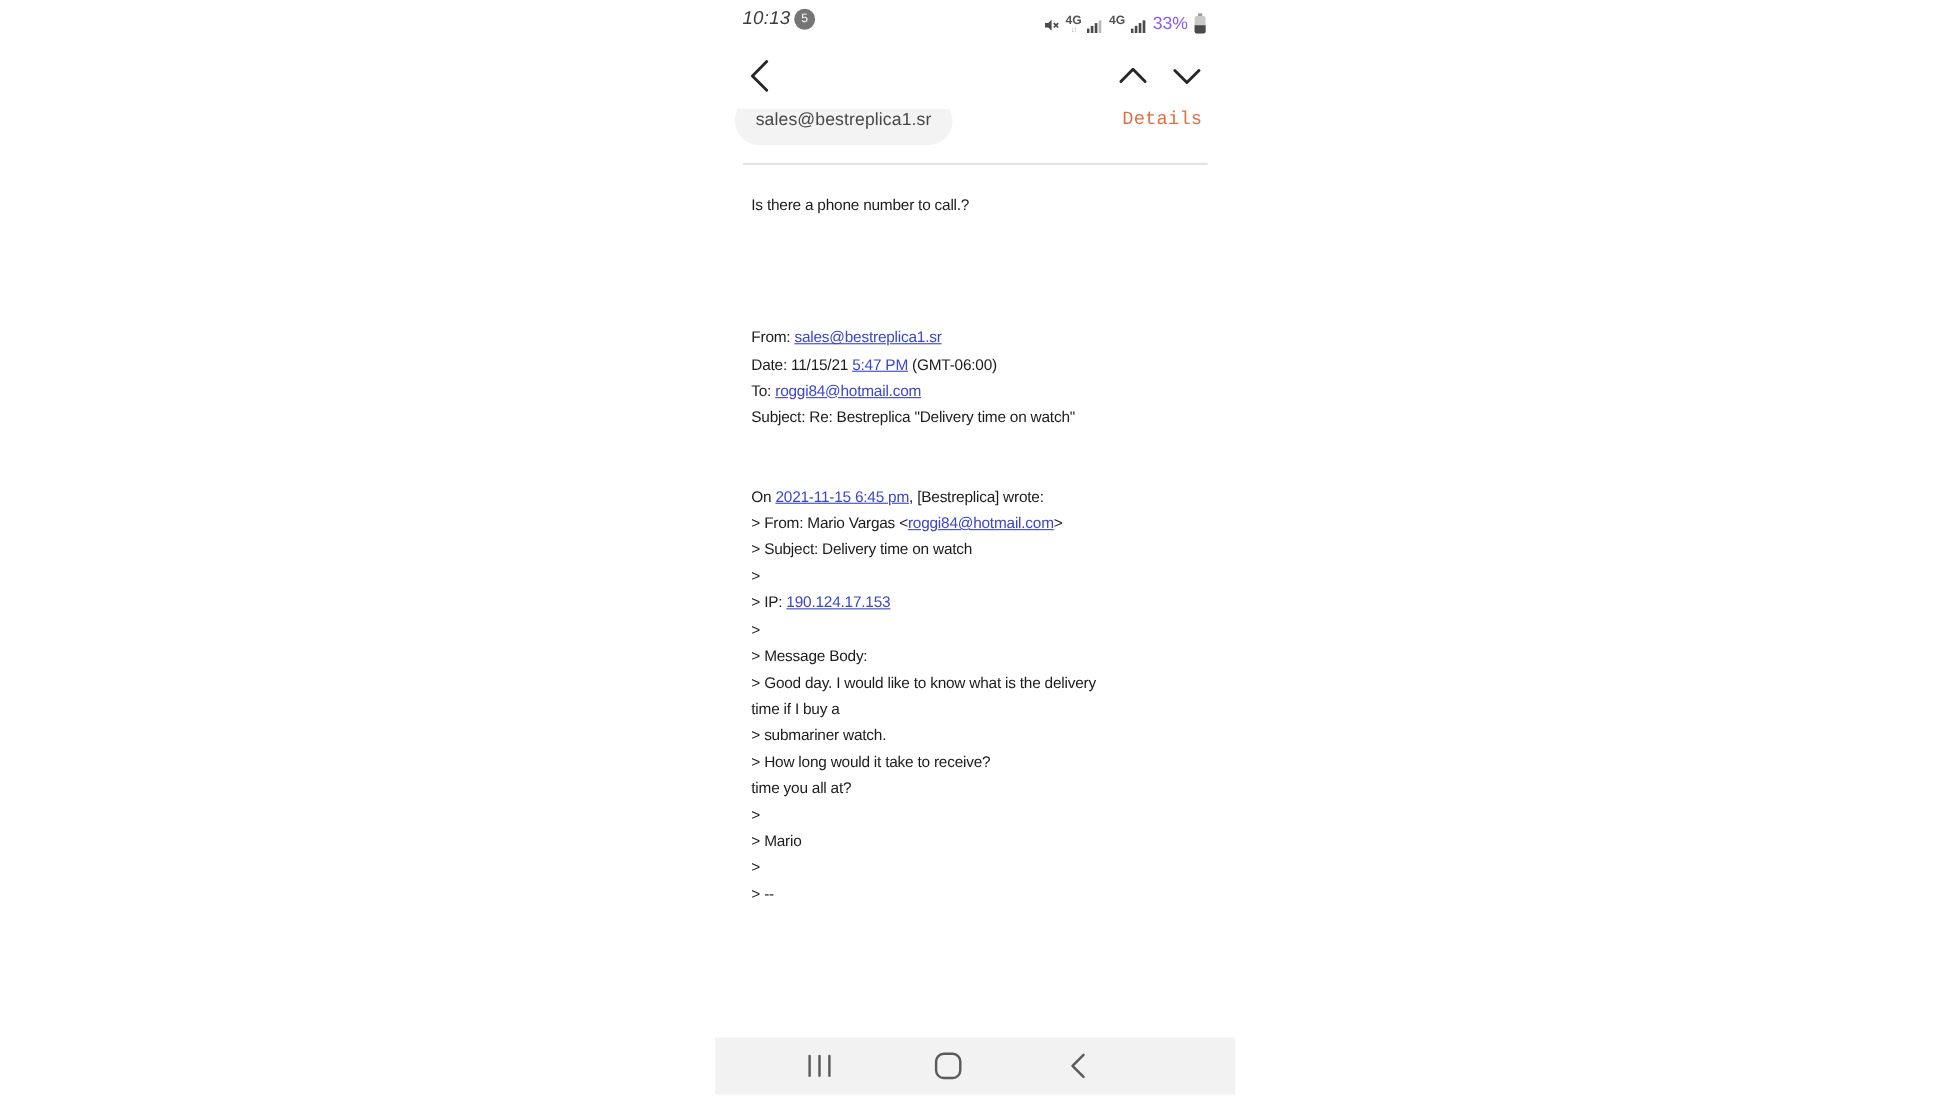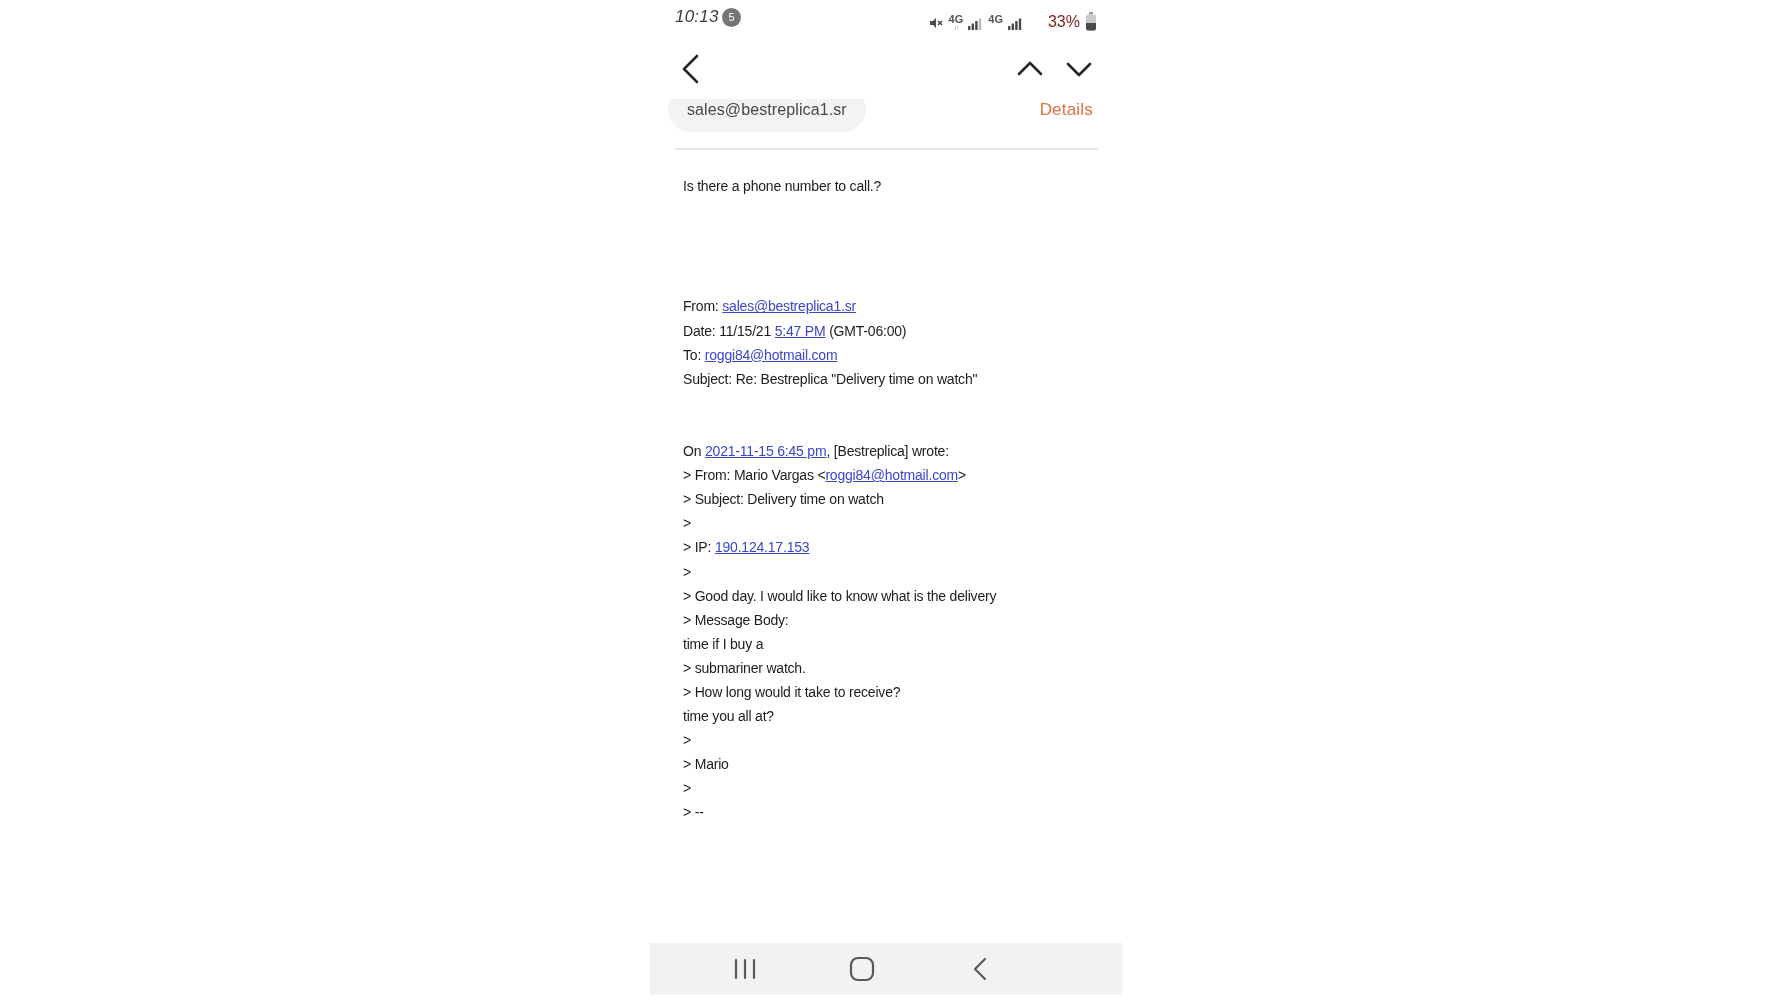--- a/index.html
+++ b/index.html
@@ -15,37 +15,37 @@
   .statusbar{position:absolute;top:0;left:0;right:0;height:36px;}
   .sb-time{position:absolute;left:25px;top:7px;font-size:17px;color:#3d3d3d;letter-spacing:.2px;font-style:italic;}
   .sb-badge{
     position:absolute;left:72px;top:8px;width:19px;height:19px;border-radius:50%;
     background:#757575;color:#fff;font-size:11px;line-height:19px;text-align:center;
   }
   .sb-right{position:absolute;right:26px;top:5px;height:26px;display:flex;align-items:flex-end;gap:5px;}
   .sb-net{display:flex;flex-direction:column;align-items:center;line-height:1;margin-top:1px;}
   .sb-net .g{font-size:11px;font-weight:700;color:#555;}
   .sb-net .arr{font-size:7px;color:#9a9a9a;letter-spacing:-1px;margin-top:-1px;height:7px;}
-  .sb-pct{font-size:16px;color:#7f1d1d;margin-left:20px;}
+  .sb-pct{font-size:16px;color:#8b5cf6;margin-left:0;}
   
   .appbar{position:absolute;top:40px;left:0;right:0;height:60px;background:#fff;}
   .icon-btn{position:absolute;background:none;border:none;padding:0;cursor:pointer;}
   .ab-back{left:26px;top:12px;width:32px;height:34px;}
   .ab-prev{right:78px;top:16px;width:30px;height:26px;}
   .ab-next{right:29px;top:16px;width:30px;height:26px;}
   
   .hdr-clip{position:absolute;top:99px;left:0;right:0;height:35px;overflow:hidden;}
   .chip{
     position:absolute;left:18px;top:-11px;height:44px;border-radius:22px;
     background:#f3f3f3;padding:0 19px;line-height:44px;font-size:16px;color:#474747;
     border:none;cursor:pointer;font-family:inherit;letter-spacing:.1px;
   }
   .details{
     position:absolute;right:30px;top:1px;background:none;border:none;cursor:pointer;
-    font-size:17px;font-family:Liberation Sans, sans-serif;color:var(--details,#dd7043);letter-spacing:.2px;padding:0;
+    font-size:17px;font-family:Liberation Mono, monospace;color:var(--details,#dd7043);letter-spacing:.2px;padding:0;
   }
   .divider{position:absolute;top:148px;left:25px;right:25px;height:2px;background:#e4e4e4;border-radius:1px;}
   
   .body-text{
     position:absolute;left:33px;top:174px;width:430px;
     font-size:14px;line-height:24.1px;color:#1c1c1c;letter-spacing:-0.2px;
   }
   .body-text .line{white-space:pre;min-height:24.1px;}
   .body-text a{color:var(--link,#3c46c8);text-decoration:underline;cursor:pointer;}
   
@@ -148,22 +148,22 @@
       <div class="line">To: <a>roggi84@hotmail.com</a></div>
       <div class="line">Subject: Re: Bestreplica "Delivery time on watch"</div>
       <div class="line">&nbsp;</div>
       <div class="line">&nbsp;</div>
       <div class="line">On <a>2021-11-15 6:45 pm</a>, [Bestreplica] wrote:</div>
       <div class="line">&gt; From: Mario Vargas &lt;<a>roggi84@hotmail.com</a>&gt;</div>
       <div class="line">&gt; Subject: Delivery time on watch</div>
       <div class="line">&gt;</div>
       <div class="line">&gt; IP: <a>190.124.17.153</a></div>
       <div class="line">&gt;</div>
+      <div class="line">&gt; Message Body:</div>
       <div class="line">&gt; Good day. I would like to know what is the delivery</div>
-      <div class="line">&gt; Message Body:</div>
       <div class="line">time if I buy a</div>
       <div class="line">&gt; submariner watch.</div>
       <div class="line">&gt; How long would it take to receive?</div>
       <div class="line">time you all at?</div>
       <div class="line">&gt;</div>
       <div class="line">&gt; Mario</div>
       <div class="line">&gt;</div>
       <div class="line">&gt; --</div>
     </div>
 

